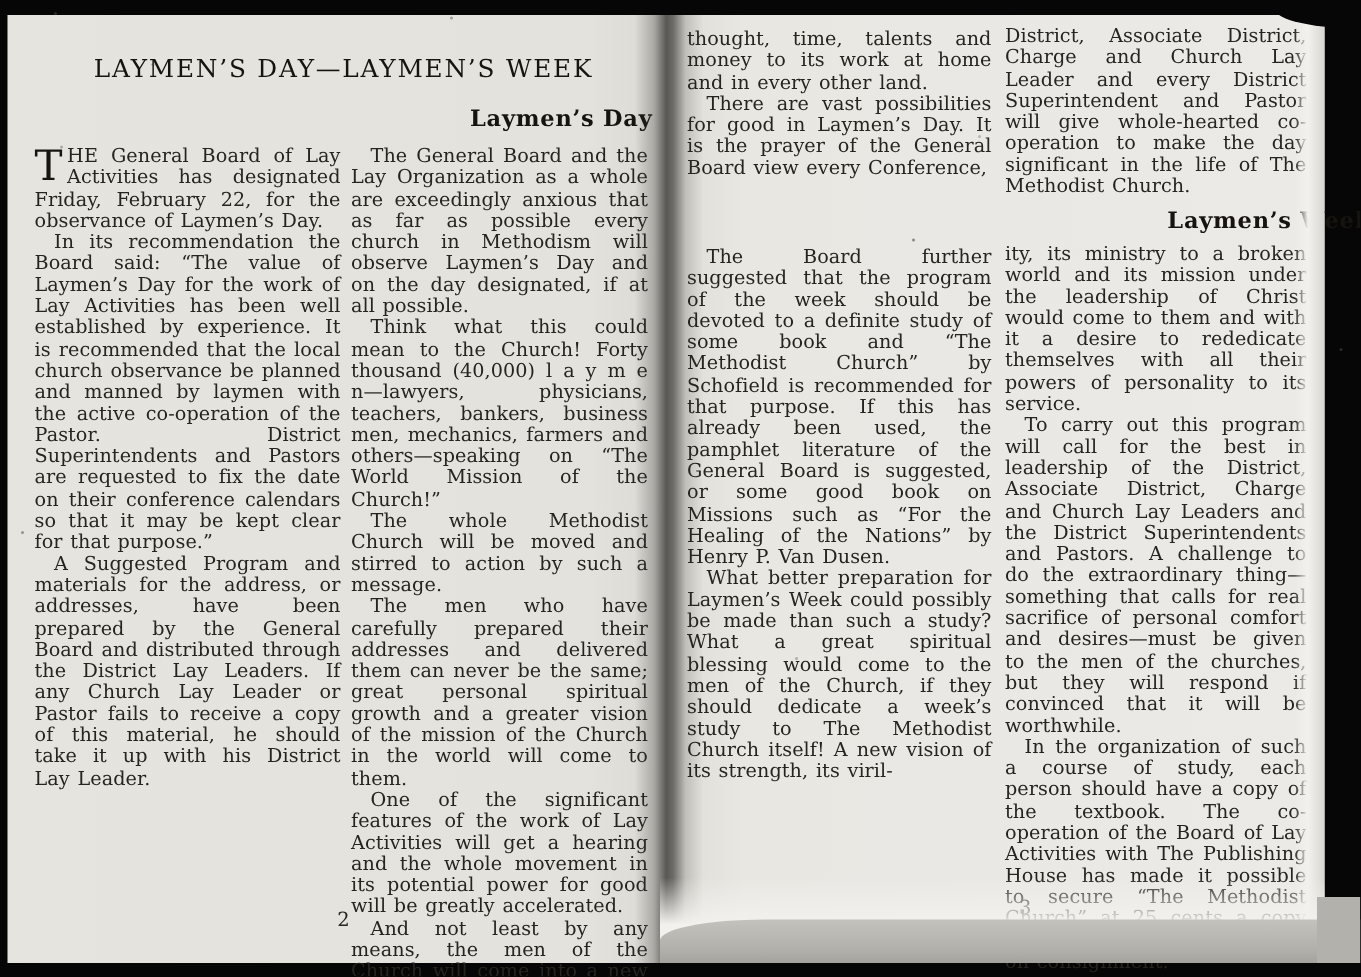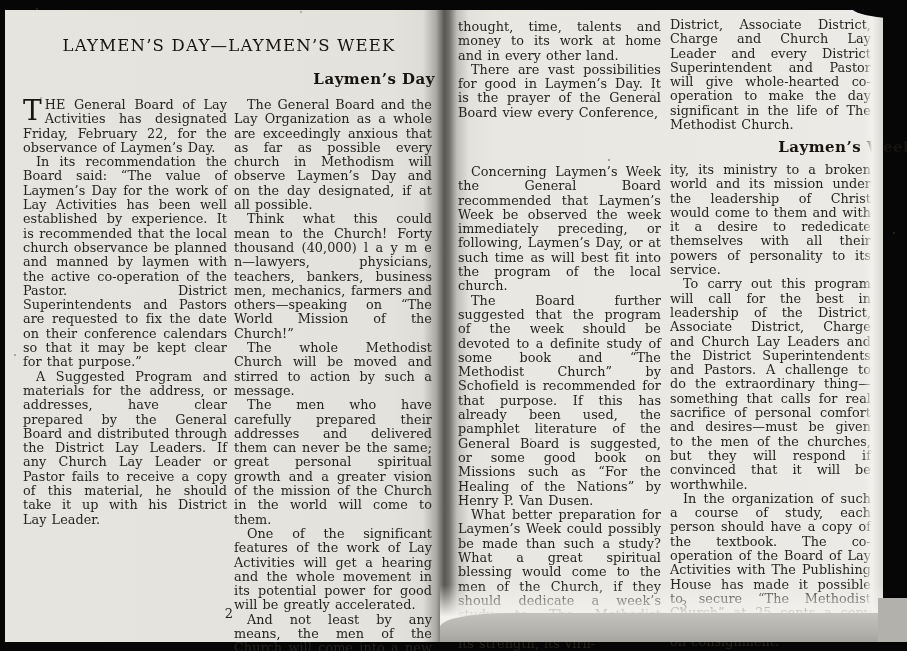--- a/index.html
+++ b/index.html
@@ -85,21 +85,21 @@
 
   <div class="paper">
 
     <div class="page left-page">
       <h1 class="main-title">LAYMEN’S DAY—LAYMEN’S WEEK</h1>
       <h2 class="section-heading">Laymen’s Day</h2>
 
       <div class="col col1">
         <p class="noindent"><span class="dropcap">T</span><span>HE General Board of Lay Activities has designated Friday, February 22, for the observance of Laymen’s Day.</span></p>
         <p>In its recommendation the Board said: “The value of Laymen’s Day for the work of Lay Activities has been well established by experience. It is recommended that the local church observance be planned and manned by laymen with the active co-operation of the Pastor. District Superintendents and Pastors are requested to fix the date on their conference calendars so that it may be kept clear for that purpose.”</p>
-        <p>A Suggested Program and materials for the address, or addresses, have clear prepared by the General Board and distributed through the District Lay Leaders. If any Church Lay Leader or Pastor fails to receive a copy of this material, he should take it up with his District Lay Leader.</p>
+        <p>A Suggested Program and materials for the address, or addresses, have been prepared by the General Board and distributed through the District Lay Leaders. If any Church Lay Leader or Pastor fails to receive a copy of this material, he should take it up with his District Lay Leader.</p>
       </div>
 
       <div class="col col2">
         <p>The General Board and the Lay Organization as a whole are exceedingly anxious that as far as possible every church in Methodism will observe Laymen’s Day and on the day designated, if at all possible.</p>
         <p>Think what this could mean to the Church!  Forty thousand (40,000) l a y m e n—lawyers, physicians, teachers, bankers, business men, mechanics, farmers and others—speaking on “The World Mission of the Church!”</p>
         <p>The whole Methodist Church will be moved and stirred to action by such a message.</p>
         <p>The men who have carefully prepared their addresses and delivered them can never be the same; great personal spiritual growth and a greater vision of the mission of the Church in the world will come to them.</p>
         <p>One of the significant features of the work of Lay Activities will get a hearing and the whole movement in its potential power for good will be greatly accelerated.</p>
         <p>And not least by any means, the men of the Church will come into a new appreciation of church membership and will be led to devote more of their</p>
       </div>
@@ -115,21 +115,20 @@
         <p>There are vast possibilities for good in Laymen’s Day.  It is the prayer of the General Board view every Conference,</p>
       </div>
 
       <div class="col col4-top">
         <p class="noindent">District, Associate District, Charge and Church Lay Leader and every District Superintendent and Pastor will give whole-hearted co-operation to make the day significant in the life of The Methodist Church.</p>
       </div>
 
       <h2 class="section-heading">Laymen’s Week</h2>
 
       <div class="col col3-bottom">
-        <p>Concerning Laymen’s Week the General Board recommended that Laymen’s Week be observed the week immediately preceding, or following, Laymen’s Day, or at such time as will best fit into the program of the local church.</p>
         <p>The Board further suggested that the program of the week should be devoted to a definite study of some book and “The Methodist Church” by Schofield is recommended for that purpose.  If this has already been used, the pamphlet literature of the General Board is suggested, or some good book on Missions such as “For the Healing of the Nations” by Henry P. Van Dusen.</p>
         <p>What better preparation for Laymen’s Week could possibly be made than such a study? What a great spiritual blessing would come to the men of the Church, if they should dedicate a week’s study to The Methodist Church itself!  A new vision of its strength, its viril-</p>
       </div>
 
       <div class="col col4-bottom">
         <p class="noindent">ity, its ministry to a broken world and its mission under the leadership of Christ would come to them and with it a desire to rededicate themselves with all their powers of personality to its service.</p>
         <p>To carry out this program will call for the best in leadership of the District, Associate District, Charge and Church Lay Leaders and the District Superintendents and Pastors. A challenge to do the extraordinary thing—something that calls for real sacrifice of personal comfort and desires—must be given to the men of the churches, but they will respond if convinced that it will be worthwhile.</p>
         <p>In the organization of such a course of study, each person should have a copy of the textbook.  The co-operation of the Board of Lay Activities with The Publishing House has made it possible to secure “The Methodist Church” at 25 cents a copy and the book can be ordered on consignment.</p>
       </div>
 

